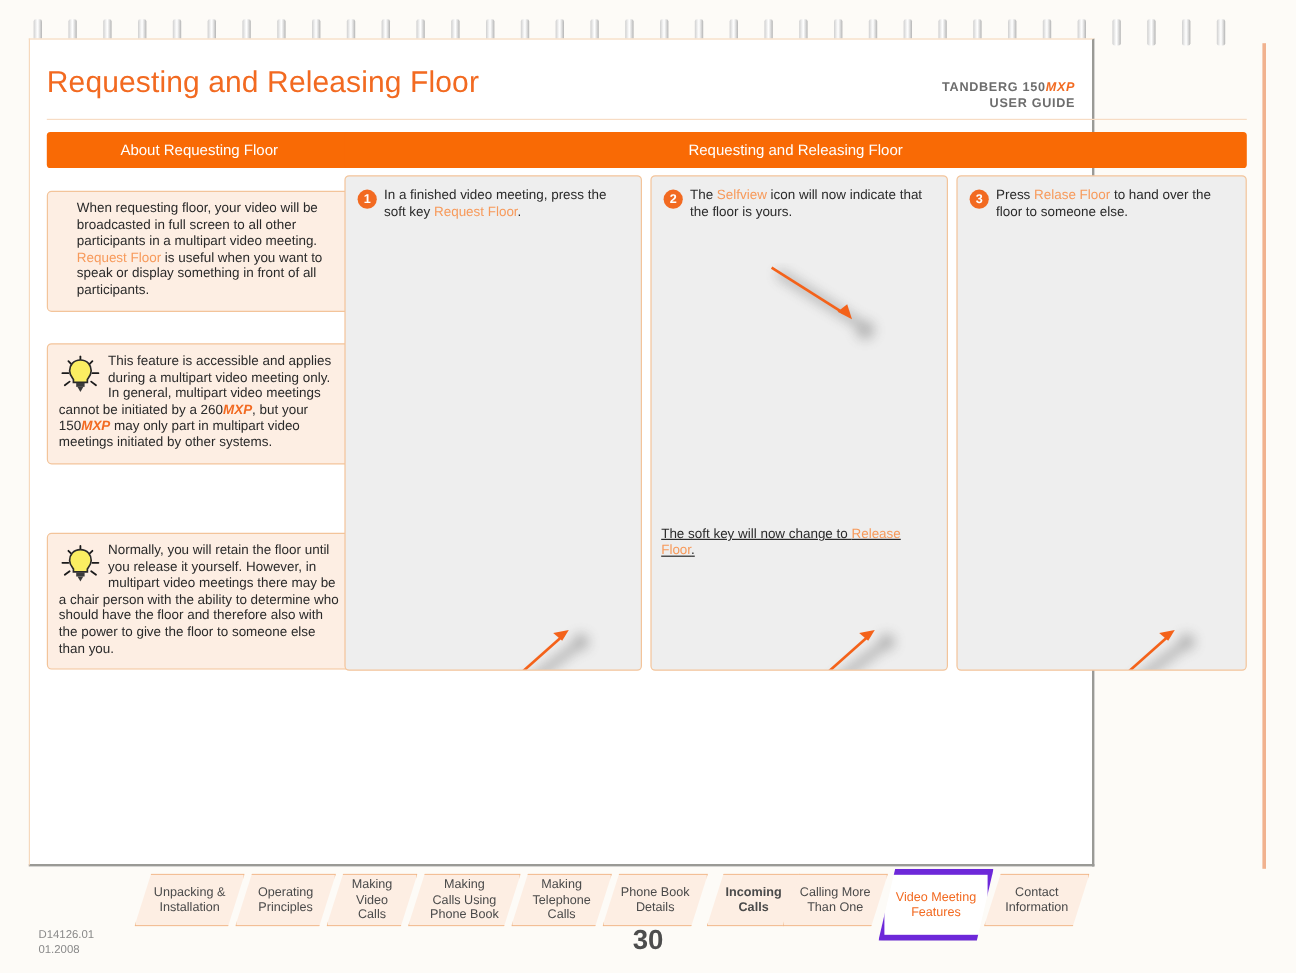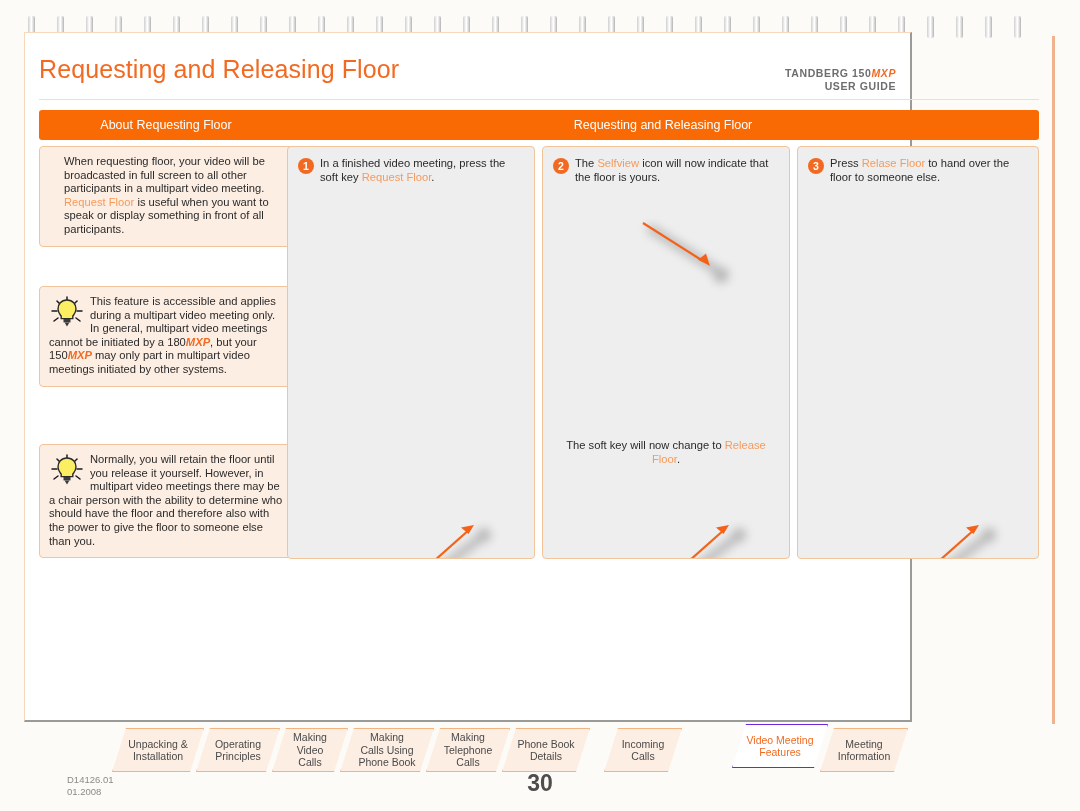--- a/index.html
+++ b/index.html
@@ -66,21 +66,21 @@
     background: #fdeee3; border: 1px solid #f3c49a; border-radius: 4px;
     padding: 8px 9px 9px 9px;
     font-size: 11.2px; line-height: 13.6px; color: #2a2a2a;
   }
   .infobox p { margin: 0 0 8px 0; }
   .infobox p:last-child { margin-bottom: 0; }
   .orange { color: #f79a5b; }
   .mxp-o  { color: #f26a21; font-style: italic; font-weight: bold; }
   .link   { color: #4356c4; text-decoration: underline; }
 
-  #box-intro { top: 113px; padding-left: 24px; }
+  #box-intro { top: 126px; padding-left: 24px; }
   #box-tip1  { top: 253px; }
   #box-tip2  { top: 411px; }
 
   .bulb { float: left; width: 36px; height: 34px; margin: 1px 5px 0 0; }
 
   
   .panel {
     position: absolute; top: 113px; height: 413px;
     background: #eeeeee; border: 1px solid #f3c49a; border-radius: 4px;
     overflow: hidden;
@@ -93,45 +93,45 @@
   .step-num {
     flex: 0 0 auto; width: 16px; height: 16px; border-radius: 50%;
     background: #f26a21; color: #fff; font-size: 10.5px; font-weight: bold;
     display: flex; align-items: center; justify-content: center;
     margin-right: 6px; margin-top: 1px;
   }
   .step-text { font-size: 11.2px; line-height: 13.6px; color: #2a2a2a; }
 
   .panel-caption {
     position: absolute; left: 8px; right: 8px; top: 291px;
-    text-align: center; font-size: 11.2px; line-height: 14px; color: #2a2a2a;
+    text-align: left; font-size: 11.2px; line-height: 14px; color: #2a2a2a; text-decoration: underline;
   }
 
   .arrow-wrap { position: absolute; pointer-events: none; }
 
   
   .tabs { position: absolute; left: 24px; top: 722px; width: 1030px; height: 50px; }
   .tab {
     position: absolute; top: 6px; height: 44px;
     background: #fdeee3; border: 1px solid #f0b382;
     display: flex; align-items: center; justify-content: center; text-align: center;
     font-size: 10.5px; line-height: 12.4px; color: #4a4a4a;
     clip-path: polygon(14px 0, 100% 0, calc(100% - 14px) 100%, 0 100%);
     padding: 0 8px;
   }
   .tab.active {
-    background: #ffffff; color: #f26a21; top: 2px; height: 44px;
-    border: 1px solid #6d28d9; z-index: 5;
+    background: #ffffff; color: #f26a21; top: 2px; height: 60px;
+    border: 5px solid #6d28d9; z-index: 5;
     box-shadow: 2px 2px 2px rgba(0,0,0,.28);
   }
 
   
   .doc-id {
     position: absolute; left: 32px; top: 774px;
-    font-size: 9.5px; line-height: 11.5px; color: #8a8a8a; margin-left: 35px;
+    font-size: 9.5px; line-height: 11.5px; color: #8a8a8a;
   }
   .page-no {
     position: absolute; left: 0; top: 770px; width: 1080px;
     text-align: center; font-size: 23px; font-weight: bold; color: #4d4d4d;
   }
 </style>
 </head>
 <body>
 
 <div id="root">
@@ -204,21 +204,21 @@
           <line x1="28" y1="5" x2="25" y2="8"></line>
           <line x1="3" y1="15" x2="8" y2="15"></line>
           <line x1="33" y1="15" x2="28" y2="15"></line>
           <line x1="5" y1="25" x2="9" y2="22"></line>
           <line x1="31" y1="25" x2="27" y2="22"></line>
         </g>
         <path d="M18 4 C12 4 9 8.5 9 13 c0 3.4 2 5.4 3.2 7.2 l0 2.4 h11.6 l0-2.4 C25 18.4 27 16.4 27 13 27 8.5 24 4 18 4 z" fill="#fbee62" stroke="#2a2a2a" stroke-width="1.4"></path>
         <rect x="14.5" y="23" width="7" height="3.4" fill="#3b3b3b"></rect>
         <path d="M15.6 26.4 h4.8 l-2.4 4.2 z" fill="#3b3b3b"></path>
       </svg>
-      <p><span>This feature is accessible and applies during a multipart video meeting only. In general, multipart video meetings cannot be initiated by a 180</span><span class="mxp-o">MXP</span><span>, but your 150</span><span class="mxp-o">MXP</span><span> may only part in multipart video meetings initiated by other systems.</span></p>
+      <p><span>This feature is accessible and applies during a multipart video meeting only. In general, multipart video meetings cannot be initiated by a 260</span><span class="mxp-o">MXP</span><span>, but your 150</span><span class="mxp-o">MXP</span><span> may only part in multipart video meetings initiated by other systems.</span></p>
     </div>
 
     <div class="infobox" id="box-tip2">
       <svg class="bulb" viewBox="0 0 36 34">
         <g stroke="#1b1b1b" stroke-width="1.5" stroke-linecap="round">
           <line x1="18" y1="1" x2="18" y2="5"></line>
           <line x1="8" y1="5" x2="11" y2="8"></line>
           <line x1="28" y1="5" x2="25" y2="8"></line>
           <line x1="3" y1="15" x2="8" y2="15"></line>
           <line x1="33" y1="15" x2="28" y2="15"></line>
@@ -330,30 +330,34 @@
       </div>
       <div class="tab" style="left: 402px; width: 84px;">
         <span style="white-space: pre-line;">Making
 Telephone
 Calls</span>
       </div>
       <div class="tab" style="left: 478px; width: 88px;">
         <span style="white-space: pre-line;">Phone Book
 Details</span>
       </div>
-      <div class="tab" style="left: 580px; width: 78px;">
+      <div class="tab" style="left: 565px; width: 78px; font-weight: bold;">
         <span style="white-space: pre-line;">Incoming
 Calls</span>
+      </div>
+      <div class="tab" style="left: 628px; width: 88px;">
+        <span style="white-space: pre-line;">Calling More
+Than One</span>
       </div>
       <div class="tab active" style="left: 708px; width: 96px;">
         <span style="white-space: pre-line;">Video Meeting
 Features</span>
       </div>
       <div class="tab" style="left: 796px; width: 88px;">
-        <span style="white-space: pre-line;">Meeting
+        <span style="white-space: pre-line;">Contact
 Information</span>
       </div>
     </div>
 
   <div class="doc-id">
     <div>D14126.01</div>
     <div>01.2008</div>
   </div>
   <div class="page-no">30</div>
 

